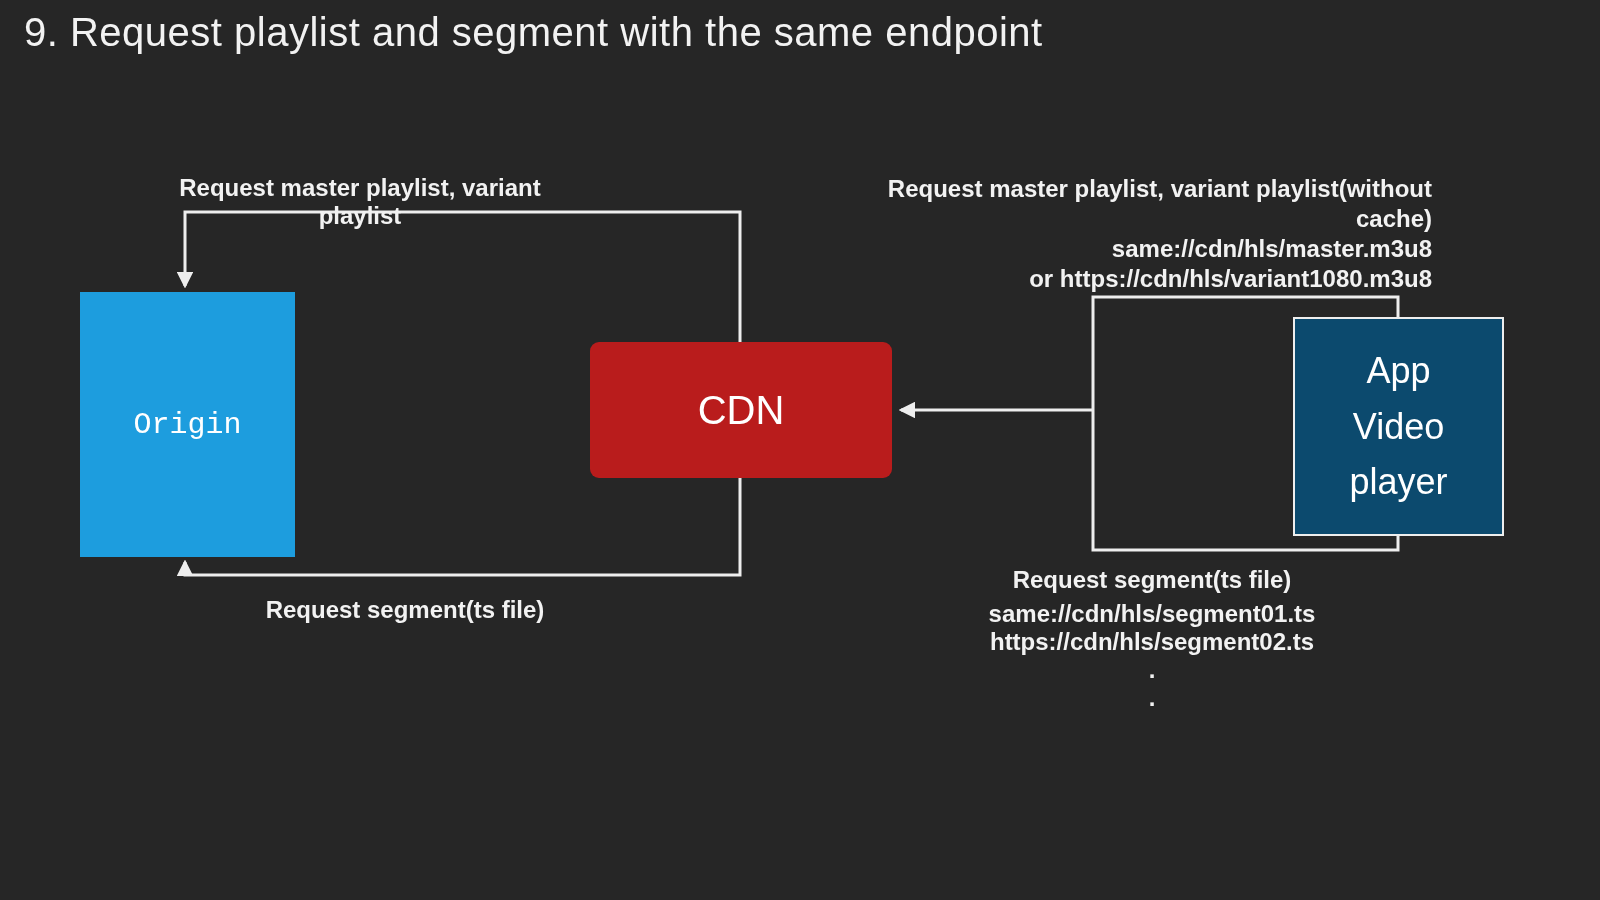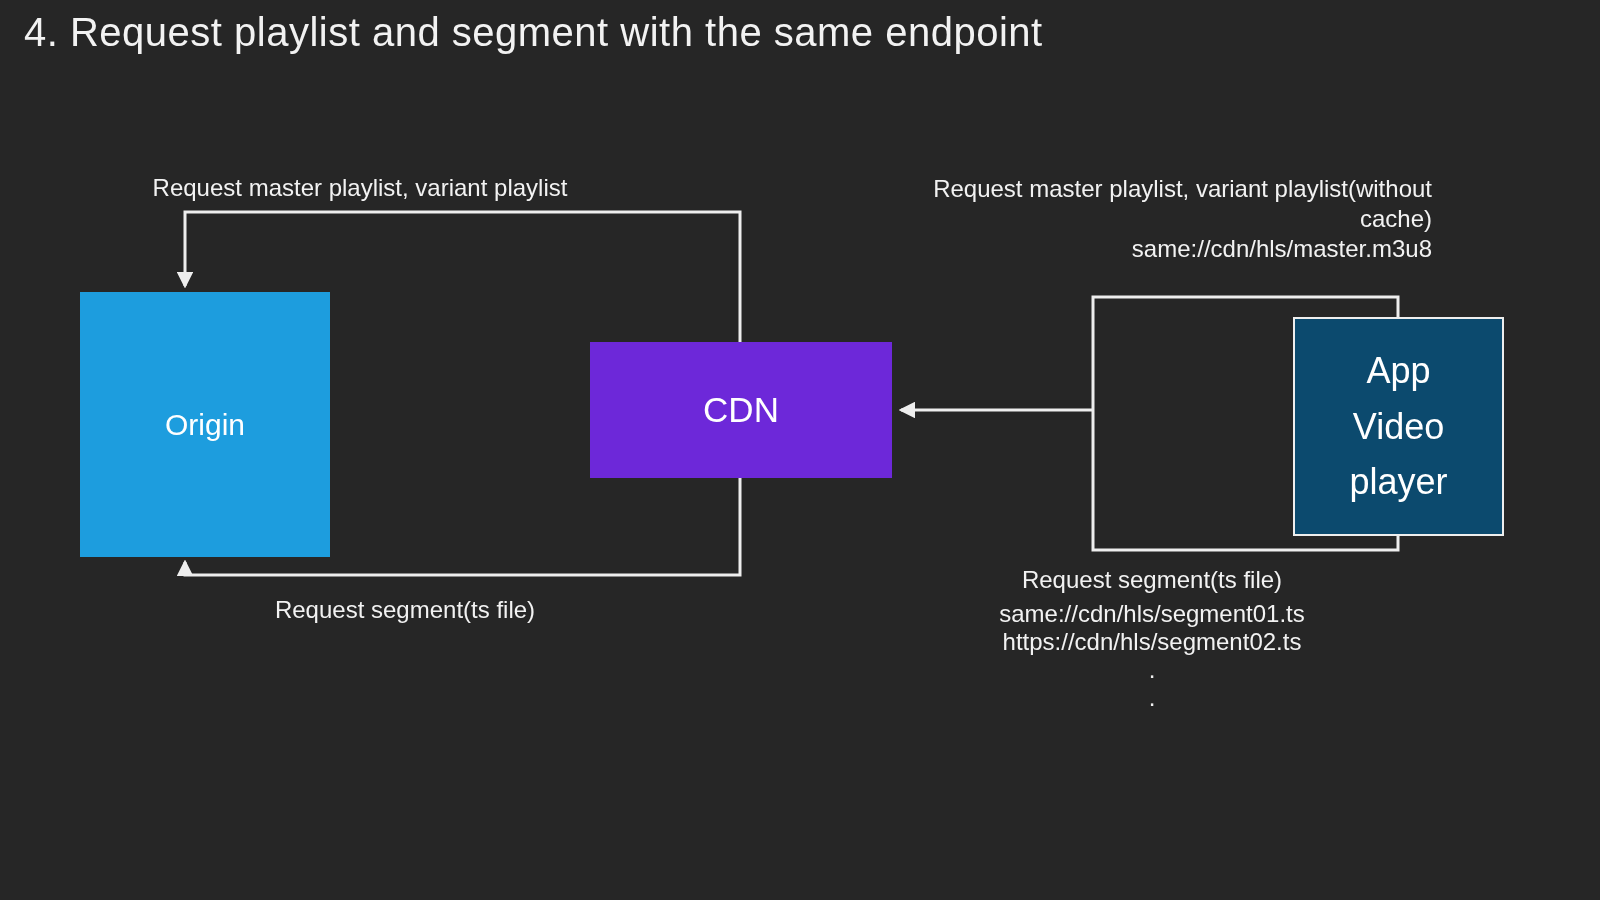--- a/index.html
+++ b/index.html
@@ -34,44 +34,47 @@
   .node {
     position: absolute;
     display: flex;
     align-items: center;
     justify-content: center;
     text-align: center;
     color: #ffffff;
   }
   .node-origin {
     left: 80px; top: 292px;
-    width: 250px; height: 265px;
+    width: 215px; height: 265px;
     background: #1d9dde;
     font-size: 30px;
+    font-family: Liberation Mono, monospace;
   }
   .node-cdn {
     left: 590px; top: 342px;
     width: 302px; height: 136px;
-    background: #6d28d9;
-    font-size: 35px;
+    background: #b91c1c;
+    font-size: 40px;
+    border-radius: 9px;
   }
   .node-app {
     left: 1293px; top: 317px;
     width: 207px; height: 215px;
     background: #0c4a6e;
     border: 2px solid #eeeeee;
     font-size: 36px;
     line-height: 1.55;
     white-space: pre-line;
   }
   .label {
     position: absolute;
     font-size: 24px;
     color: #f2f2f2;
     text-align: center;
+    font-weight: bold;
   }
   .label-playlist-origin {
     left: 140px; top: 174px;
     width: 440px;
   }
   .label-segment-origin {
     left: 180px; top: 596px;
     width: 450px;
   }
   .label-playlist-cdn {
@@ -87,21 +90,21 @@
   }
   .label-segment-cdn .seg-title {
     margin-bottom: 6px;
   }
 </style>
 </head>
 <body>
 
 <div class="stage">
 
-  <div class="title">4. Request playlist and segment with the same endpoint</div>
+  <div class="title">9. Request playlist and segment with the same endpoint</div>
 
   <svg class="wires" viewBox="0 0 1600 900" xmlns="http://www.w3.org/2000/svg">
     <defs>
       <marker id="arrow" viewBox="0 0 10 10" refX="8.5" refY="5" markerWidth="5.5" markerHeight="5.5" orient="auto-start-reverse">
         <path d="M 0 0 L 10 5 L 0 10 z" fill="#eeeeee"></path>
       </marker>
     </defs>
 
     <rect x="1093" y="297" width="305" height="253" fill="none" stroke="#eeeeee" stroke-width="3"></rect>
 
@@ -126,20 +129,21 @@
 player</span>
   </div>
 
   <div class="label label-playlist-origin">Request master playlist, variant playlist</div>
 
   <div class="label label-segment-origin">Request segment(ts file)</div>
 
   <div class="label label-playlist-cdn">
     <div>Request master playlist, variant playlist(without cache)</div>
     <div>same://cdn/hls/master.m3u8</div>
+    <div>or https://cdn/hls/variant1080.m3u8</div>
   </div>
 
   <div class="label label-segment-cdn">
     <div class="seg-title">Request segment(ts file)</div>
     <div>same://cdn/hls/segment01.ts</div>
     <div>https://cdn/hls/segment02.ts</div>
     <div>.</div>
     <div>.</div>
   </div>
 

